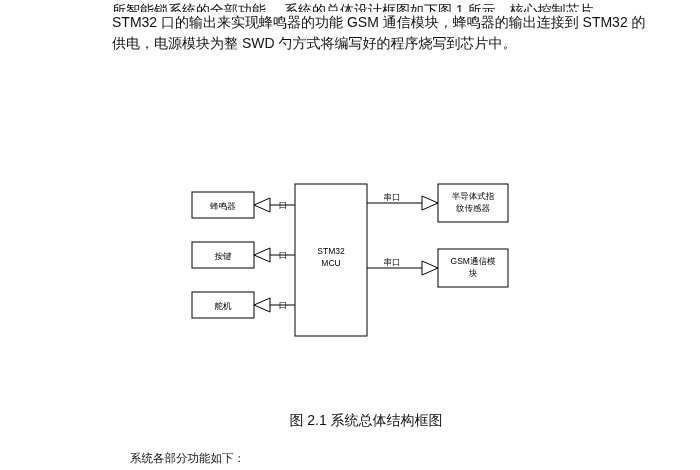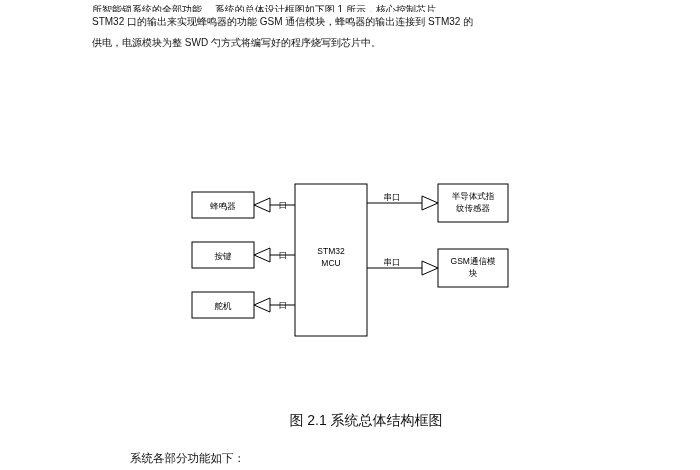--- a/index.html
+++ b/index.html
@@ -16,24 +16,24 @@
     position: relative;
   }
   .page {
     position: relative;
     width: 700px;
     height: 470px;
     box-sizing: border-box;
   }
   .paragraph-top {
     position: absolute;
-    left: 92px;
+    left: 112px;
     top: 0px;
     width: 512px;
-    font-size: 10px;
+    font-size: 14px;
     line-height: 20.5px;
     text-align: justify;
     color: #111;
   }
   .paragraph-top p {
     margin: 0;
   }
   .line {
     white-space: nowrap;
   }

